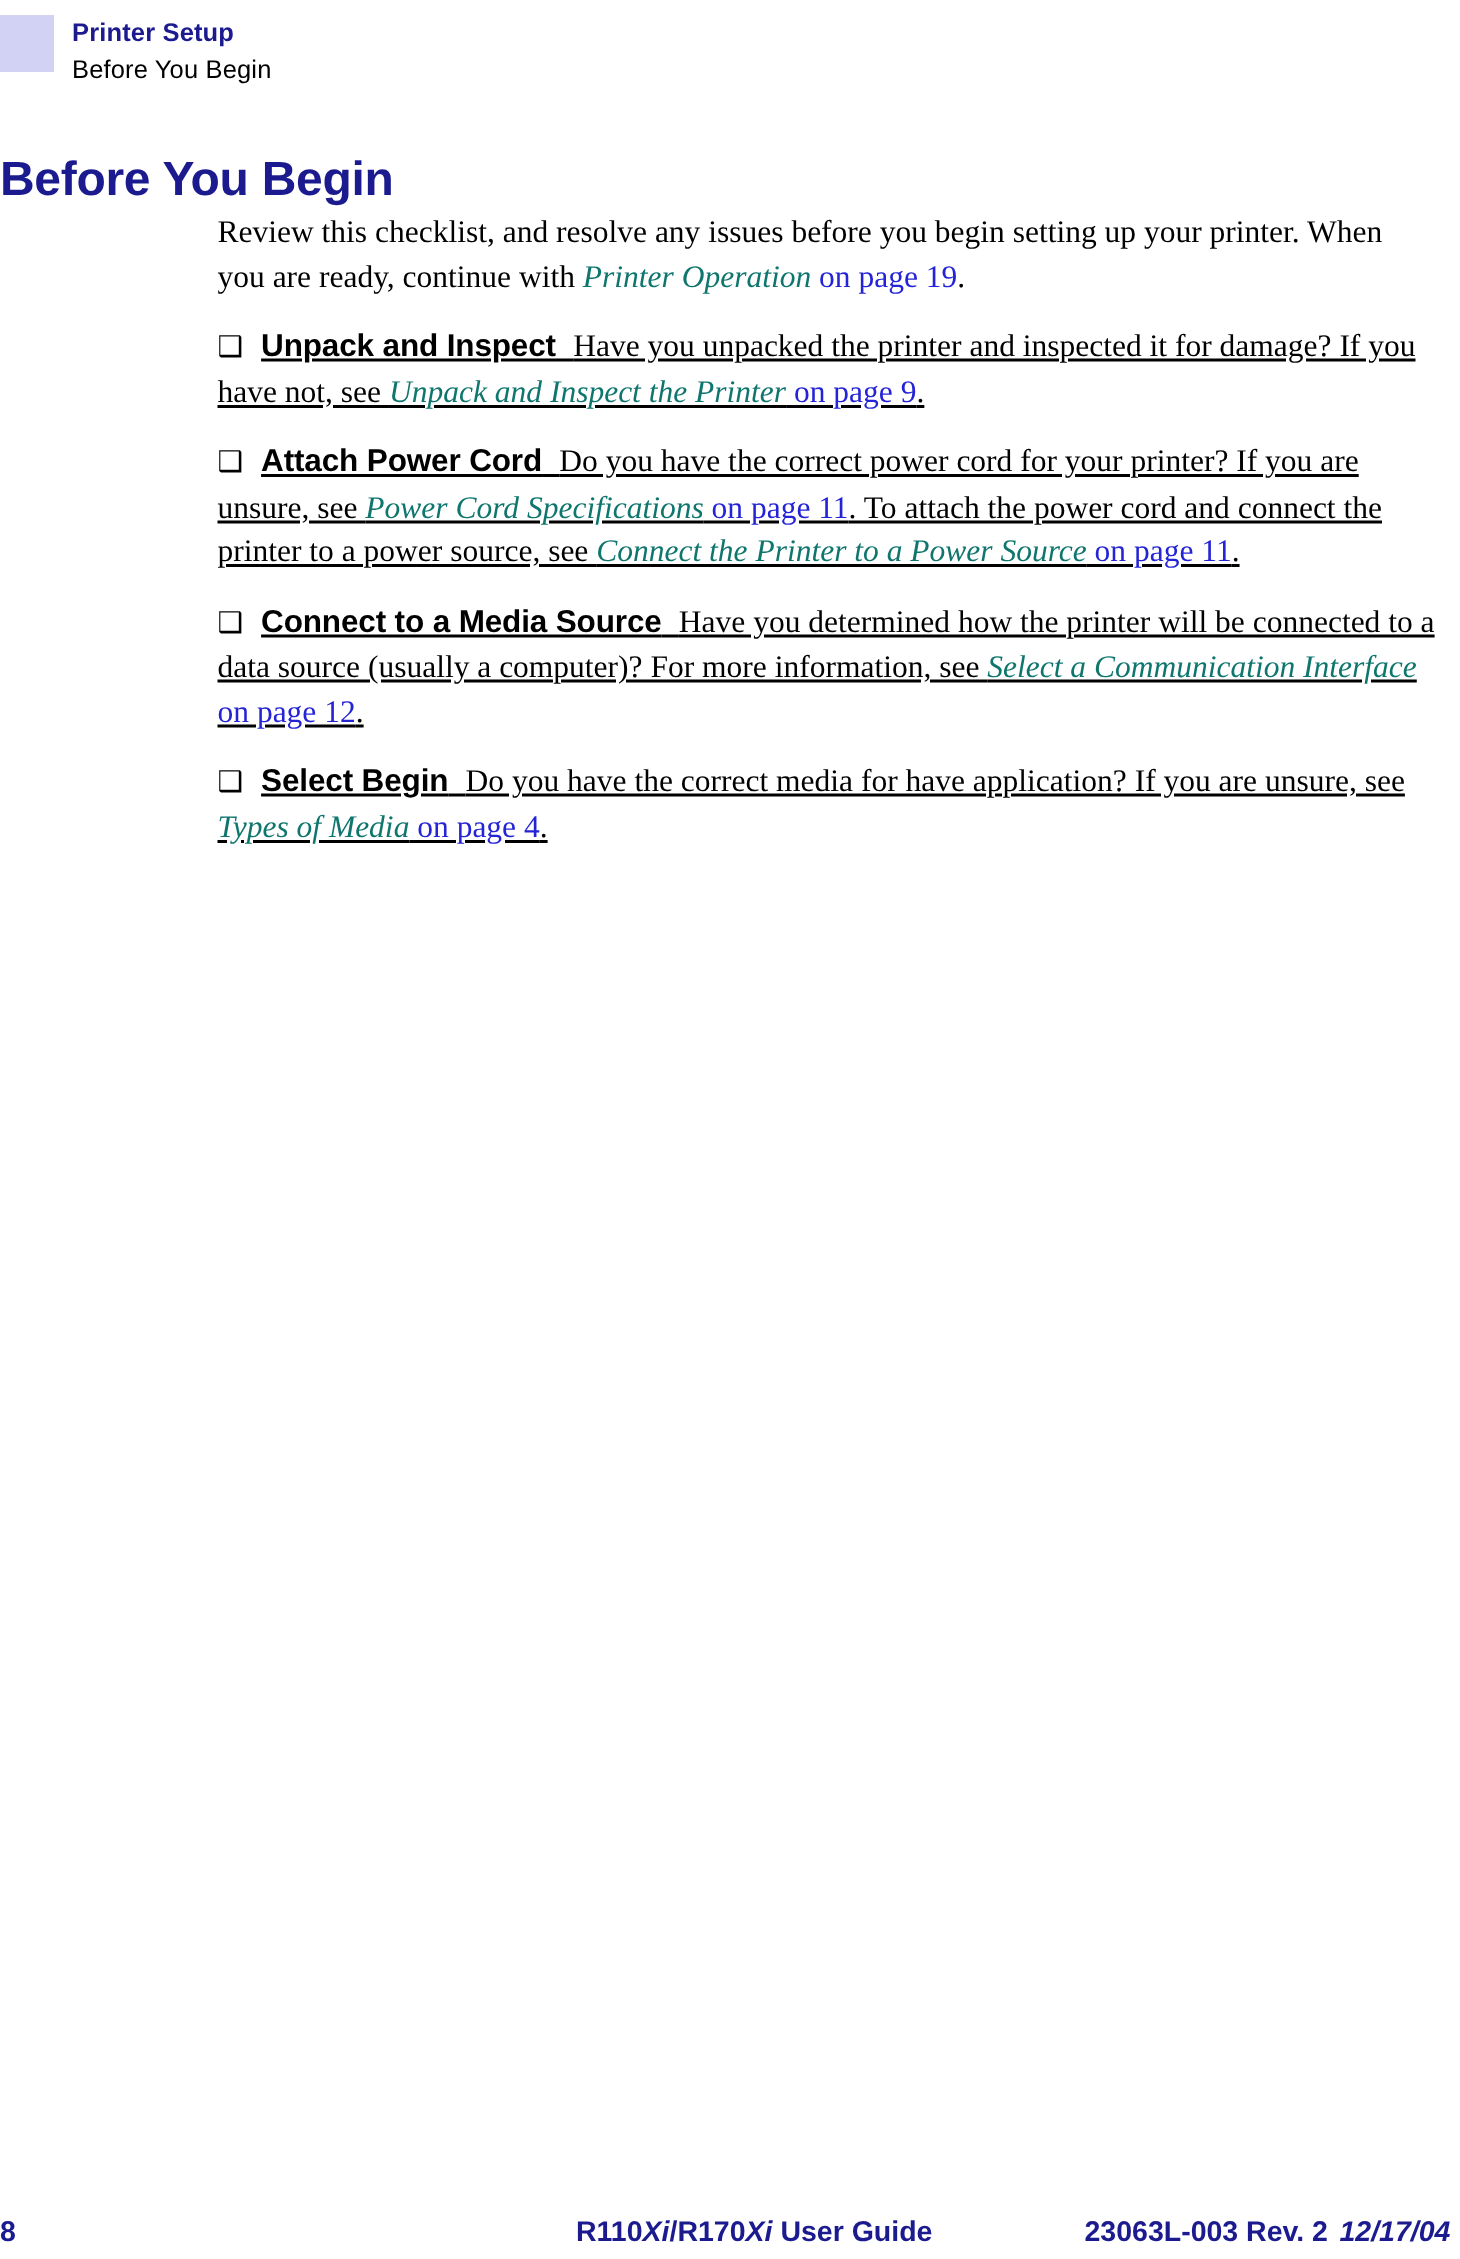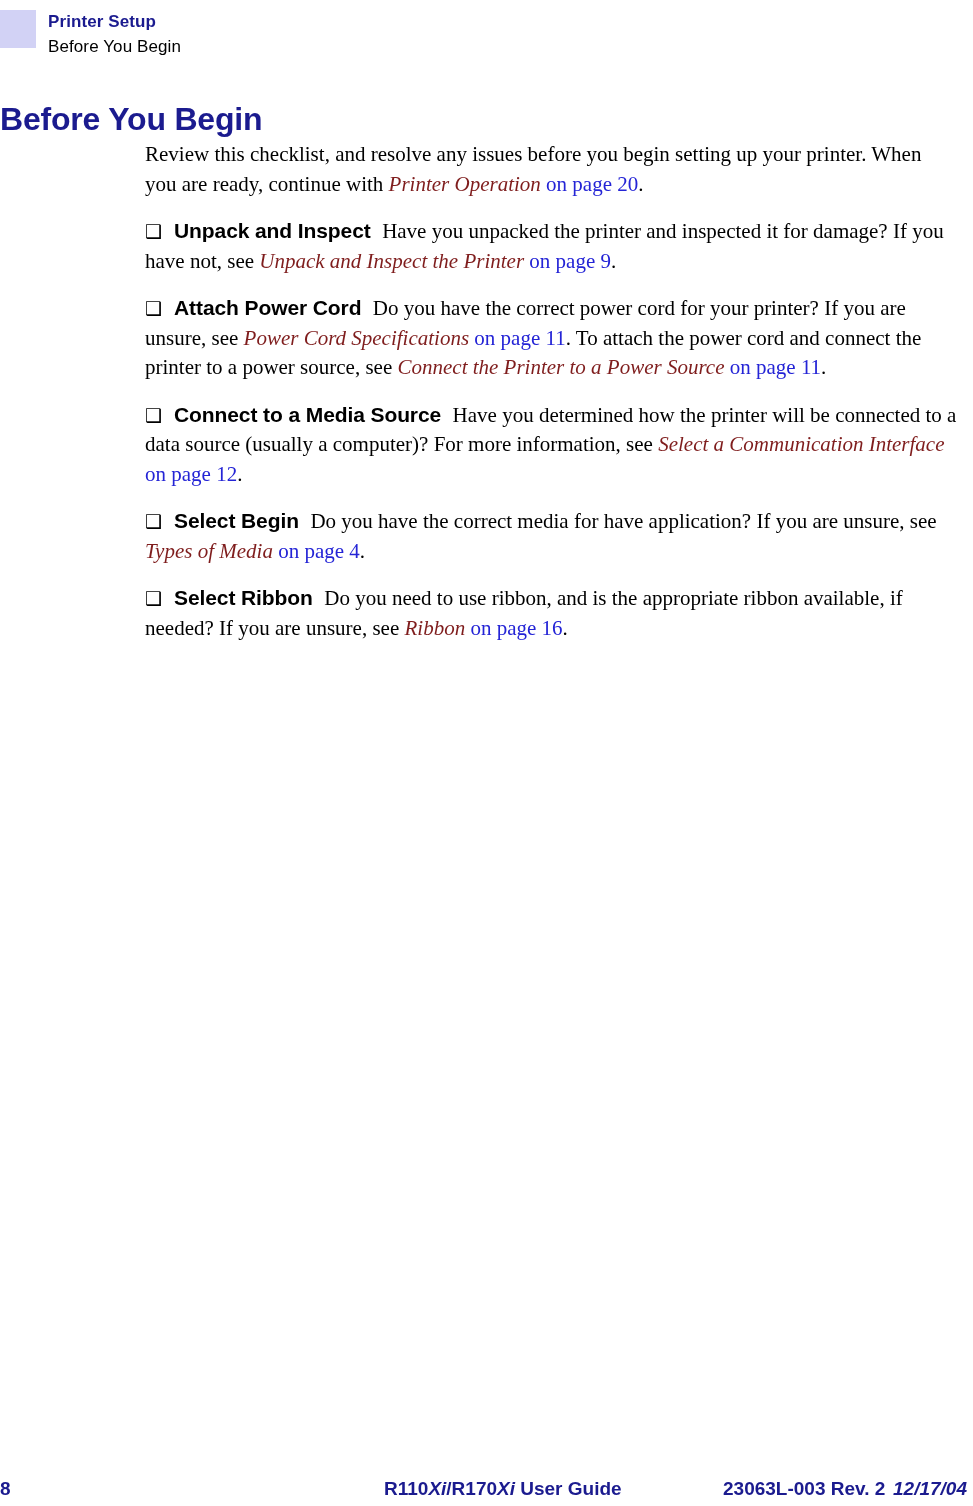--- a/index.html
+++ b/index.html
@@ -78,41 +78,41 @@
   .para {
     font-family: "Liberation Serif", "DejaVu Serif", serif;
     font-size: 21px;
     line-height: 29.5px;
     color: #000000;
     margin: 0 0 17px 0;
     text-align: left;
   }
   .para:last-child { margin-bottom: 0; }
 
-  .check-item { position: relative; }
+  .check-item { position: relative; text-decoration: underline; }
   .checkbox-glyph {
     font-family: "DejaVu Sans", sans-serif;
     font-size: 19px;
     line-height: 29.5px;
     color: #000000;
     margin-right: 12px;
     display: inline-block;
     vertical-align: baseline;
   }
   .item-label {
     font-family: "Liberation Sans", "DejaVu Sans", sans-serif;
     font-weight: bold;
     font-size: 21px;
     color: #000000;
     letter-spacing: -0.1px;
   }
   .item-label::after { content: "\00a0\00a0"; }
 
   .xref {
-    color: #7f1d1d;
+    color: #0f766e;
     font-style: italic;
   }
   .xref-page {
     color: #2424d6;
     font-style: normal;
   }
 
   
   .page-footer {
     position: absolute;
@@ -160,32 +160,31 @@
   <div class="header-text">
     <div class="header-chapter">Printer Setup</div>
     <div class="header-section">Before You Begin</div>
   </div>
 </div>
 
 <h1 class="page-title">Before You Begin</h1>
 
 <div class="content">
 
-  <p class="para"><span>Review this checklist, and resolve any issues before you begin setting up your printer. When you are ready, continue with </span><span class="xref">Printer Operation</span><span class="xref-page"> on page 20</span><span>.</span></p>
+  <p class="para"><span>Review this checklist, and resolve any issues before you begin setting up your printer. When you are ready, continue with </span><span class="xref">Printer Operation</span><span class="xref-page"> on page 19</span><span>.</span></p>
 
   <p class="para check-item"><span class="checkbox-glyph">❑</span><span class="item-label">Unpack and Inspect</span><span>Have you unpacked the printer and inspected it for damage? If you have not, see </span><span class="xref">Unpack and Inspect the Printer</span><span class="xref-page"> on page 9</span><span>.</span></p>
 
 
   <p class="para check-item"><span class="checkbox-glyph">❑</span><span class="item-label">Attach Power Cord</span><span>Do you have the correct power cord for your printer? If you are unsure, see </span><span class="xref">Power Cord Specifications</span><span class="xref-page"> on page 11</span><span>. To attach the power cord and connect the printer to a power source, see </span><span class="xref">Connect the Printer to a Power Source</span><span class="xref-page"> on page 11</span><span>.</span></p>
 
   <p class="para check-item"><span class="checkbox-glyph">❑</span><span class="item-label">Connect to a Media Source</span><span>Have you determined how the printer will be connected to a data source (usually a computer)? For more information, see </span><span class="xref">Select a Communication Interface</span><span class="xref-page"> on page 12</span><span>.</span></p>
 
   <p class="para check-item"><span class="checkbox-glyph">❑</span><span class="item-label">Select Begin</span><span>Do you have the correct media for have application? If you are unsure, see </span><span class="xref">Types of Media</span><span class="xref-page"> on page 4</span><span>.</span></p>
 
-  <p class="para check-item"><span class="checkbox-glyph">❑</span><span class="item-label">Select Ribbon</span><span>Do you need to use ribbon, and is the appropriate ribbon available, if needed? If you are unsure, see </span><span class="xref">Ribbon</span><span class="xref-page"> on page 16</span><span>.</span></p>
 
 </div>
 
 <div class="page-footer">
   <span class="footer-pagenum">8</span>
   <span class="footer-guide"><span>R110</span><span class="model-suffix">Xi</span><span>/R170</span><span class="model-suffix">Xi</span><span> User Guide</span></span>
   <span class="footer-docid">23063L-003 Rev. 2</span>
   <span class="footer-date">12/17/04</span>
 </div>
 

